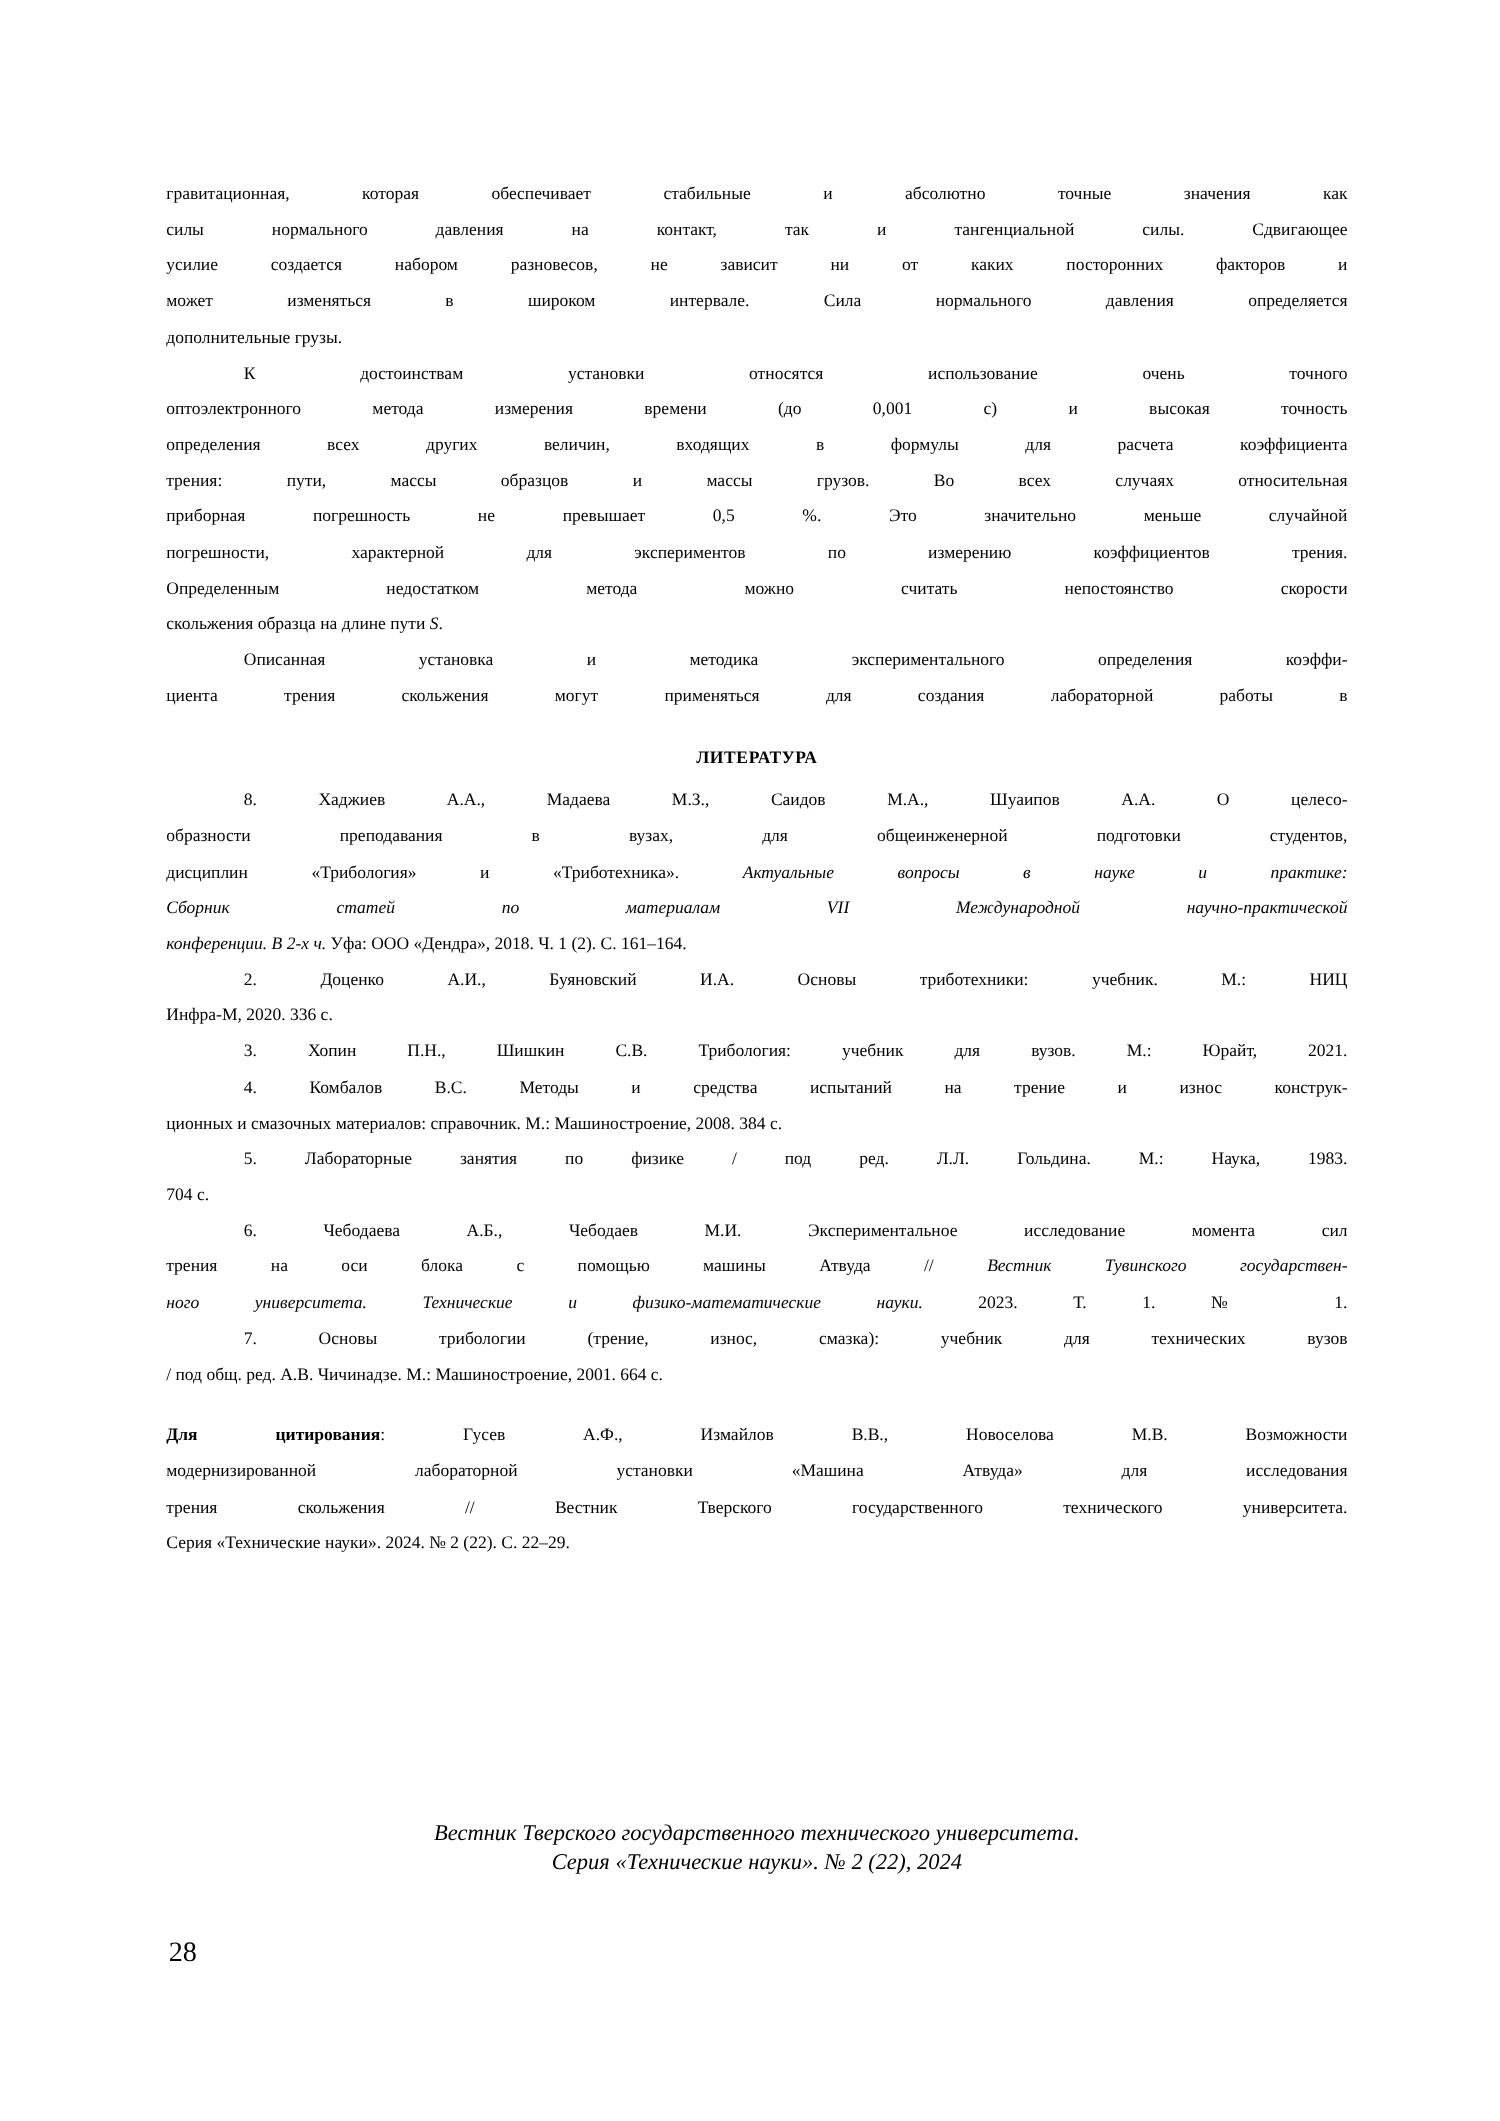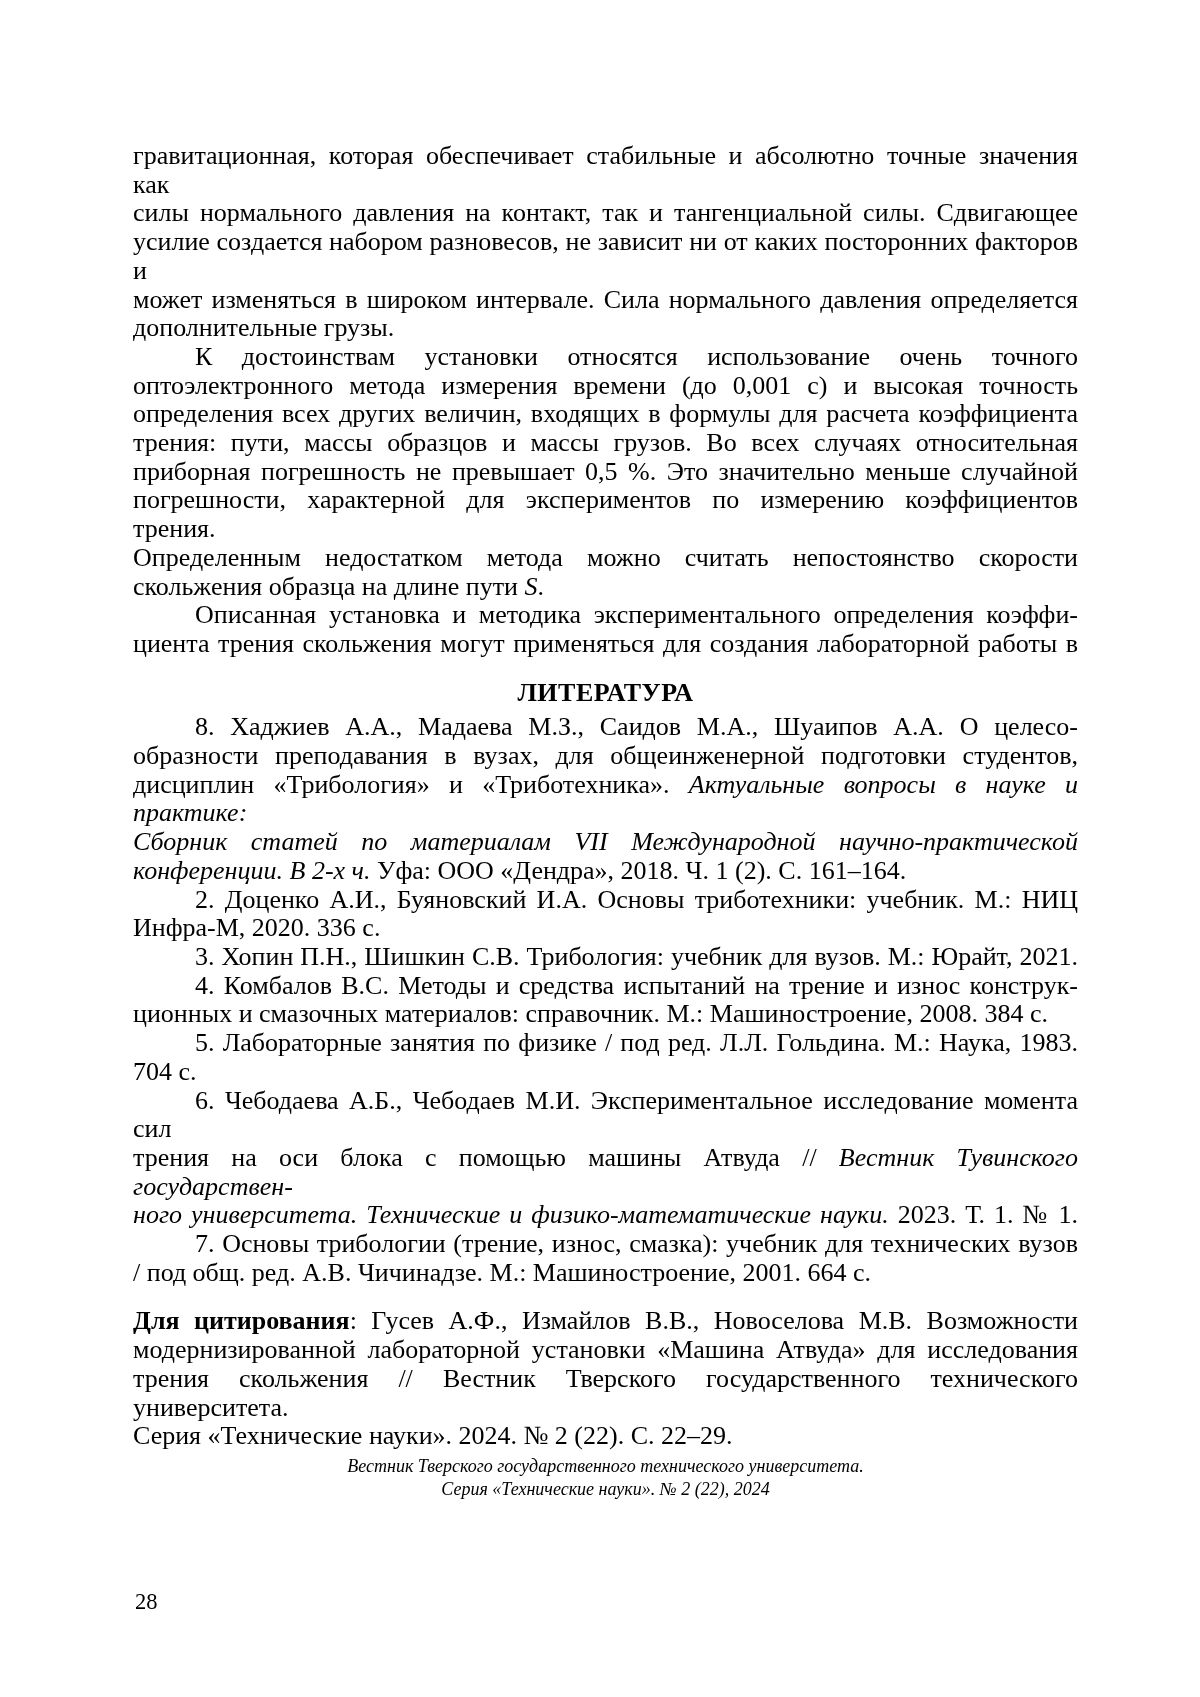--- a/index.html
+++ b/index.html
@@ -13,21 +13,21 @@
     font-family: "Liberation Serif", "DejaVu Serif", serif;
   }
   .textblock {
     position: absolute;
     left: 133px;
     top: 142px;
     width: 945px;
   }
   .para { margin: 0; }
   .line {
-    font-size: 26px;
+    font-size: 14px;
     line-height: 28.7px;
     text-align: justify;
     text-align-last: justify;
     white-space: normal;
   }
   .line.last { text-align-last: left; }
   .line.indent { text-indent: 62px; }
   .para-heading { margin: 20px 0 6px 0; font-weight: 700; }
   .para-heading .line { text-align: left; text-align-last: center; letter-spacing: 0.5px; }
   .para-citation { margin-top: 20px; }
@@ -39,21 +39,21 @@
     top: 1455px;
     width: 945px;
     text-align: center;
     font-style: italic;
     font-size: 18px;
     line-height: 23px;
   }
   .pagenum {
     position: absolute;
     left: 135px;
-    top: 1588px;
+    top: 1548px;
     font-size: 22.5px;
     line-height: 28px;
   }
 </style>
 </head>
 <body>
 
 <div class="page">
   <div class="textblock">
       <div class="para para-body-continuation">

